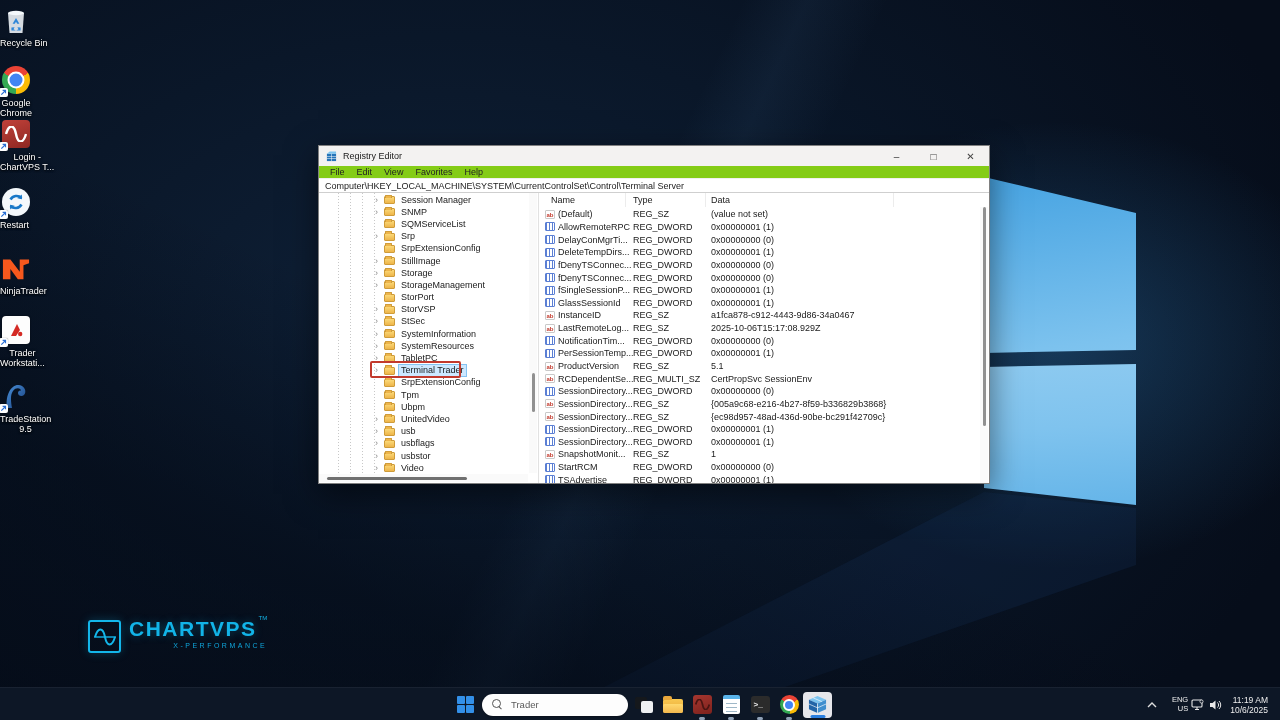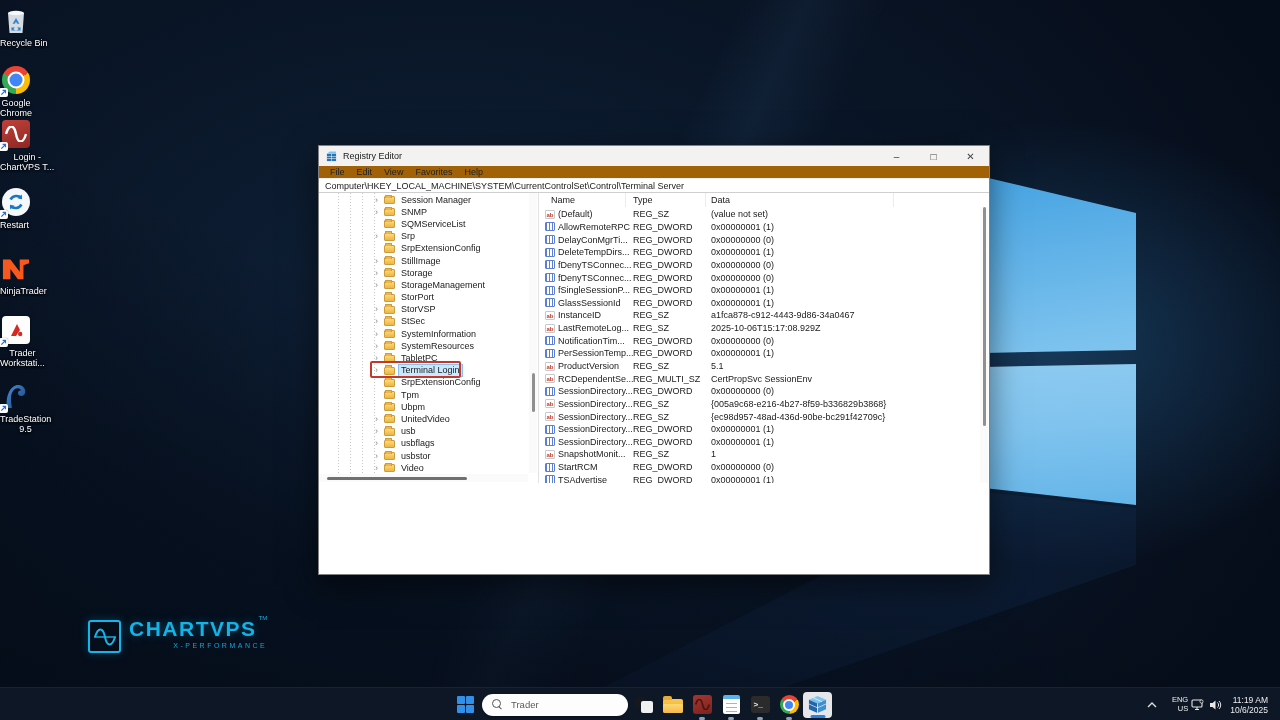--- a/index.html
+++ b/index.html
@@ -47,29 +47,29 @@
   .brand { position:absolute; left:88px; top:617px; display:flex; align-items:flex-start; }
   .brand .bicon { width:33px; height:33px; border:2.5px solid #13b6ea; border-radius:3px; margin-top:3px;
     display:flex; align-items:center; justify-content:center; box-shadow:0 0 10px rgba(19,182,234,.25); }
   .brand .btxt { margin-left:8px; }
   .brand .bname { font-size:21px; font-weight:bold; letter-spacing:1.5px; color:#12b4e8;
     text-shadow:0 0 8px rgba(18,180,232,.35); }
   .brand .btm { font-size:6px; color:#12b4e8; vertical-align:top; position:relative; top:-2px; margin-left:2px; }
   .brand .btag { font-size:7px; letter-spacing:2.5px; color:#0fa6dc; text-align:right; margin-top:1px; }
 
   
-  .win { position:absolute; left:318px; top:145px; width:672px; height:430px; background:#fff;
+  .win { position:absolute; left:318px; top:145px; width:672px; height:339px; background:#fff;
     border:1px solid #808080; box-shadow:0 10px 30px rgba(0,0,0,.5); }
   .titlebar { height:20px; background:#f3f2f1; display:flex; align-items:center; padding-left:7px; }
   .titlebar .wicon { width:11px; height:11px; margin-right:6px; }
   .titlebar .wtitle { font-size:9px; color:#1a1a1a; flex:1; }
   .wbtns { display:flex; height:100%; }
   .wbtn { width:37px; height:100%; display:flex; align-items:center; justify-content:center;
     font-size:10px; color:#444; }
-  .menubar { height:13px; background:#a16207; display:flex; align-items:center; padding-left:5px;
+  .menubar { height:13px; background:#84cc16; display:flex; align-items:center; padding-left:5px;
     border-bottom:1px solid #f0f0f0; }
   .menuitem { font-size:9px; color:#222; padding:0 6px; }
   .addressbar { height:14px; background:#fff; display:flex; align-items:center; padding-left:6px;
     border-bottom:1px solid #cfcfcf; }
   .addresstext { font-size:9px; color:#222; white-space:nowrap; }
   .winbody { position:relative; display:flex; height:290px; overflow:hidden; }
 
   
   .treepane { position:relative; width:220px; height:100%; border-right:1px solid #e2e2e2; overflow:hidden; }
   .guide { position:absolute; top:0; bottom:10px; width:1px;
@@ -400,21 +400,21 @@
               <span class="tlabel">SystemResources</span>
             </div>
             <div class="tree-row">
               <span class="chev">›</span>
               <span class="folder"></span>
               <span class="tlabel">TabletPC</span>
             </div>
             <div class="tree-row sel annotated">
               <span class="chev">›</span>
               <span class="folder"></span>
-              <span class="tlabel">Terminal Login</span>
+              <span class="tlabel">Terminal Trader</span>
             </div>
             <div class="tree-row">
               <span class="chev"></span>
               <span class="folder"></span>
               <span class="tlabel">SrpExtensionConfig</span>
             </div>
             <div class="tree-row">
               <span class="chev"></span>
               <span class="folder"></span>
               <span class="tlabel">Tpm</span>

